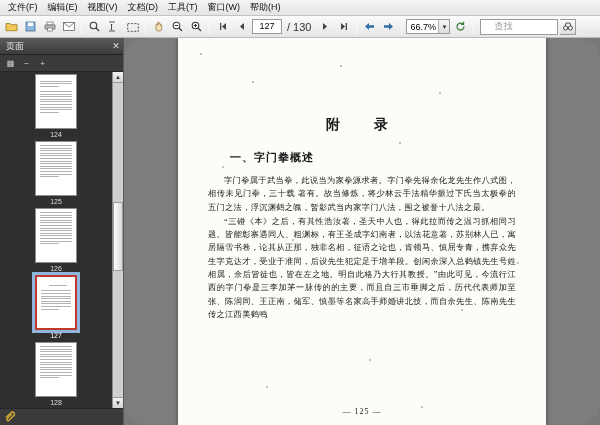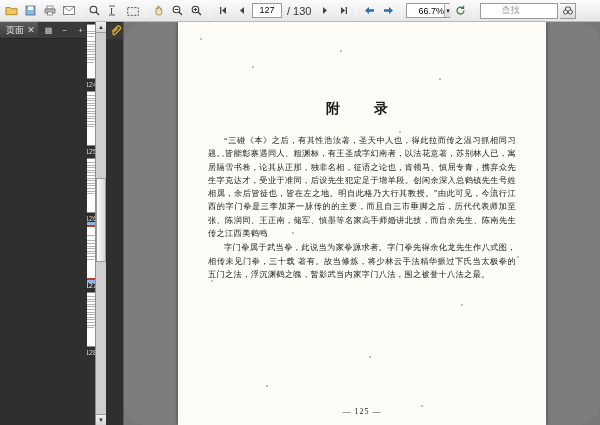--- a/index.html
+++ b/index.html
@@ -80,56 +80,56 @@
   .zoombox {
     height: 15px;
     border: 1px solid #9a9a9a;
     background: #fff;
     font-size: 9px;
     width: 44px;
     display: flex; align-items: center;
     padding-left: 3px;
     color: #000;
   }
-  .zoombox .cv { flex: 1; margin-left: 8px; }
+  .zoombox .cv { flex: 1; }
   .zoombox .arrow {
     width: 11px; height: 13px;
     background: linear-gradient(to bottom,#f7f7f7,#dcdcdc);
     border-left: 1px solid #b0b0b0;
     display: flex; align-items: center; justify-content: center;
     font-size: 6px; color: #333;
   }
   .findbox {
     height: 16px;
     border: 1px solid #9a9a9a;
     background: #fff;
     font-size: 9px;
     width: 78px;
     display: flex; align-items: center;
-    padding-left: 20px;
+    padding-left: 13px;
     color: #999;
     margin-left: 2px;
   }
   .findbtn {
     height: 16px; width: 16px;
     border: 1px solid #9a9a9a;
     border-left: none;
     background: linear-gradient(to bottom,#fafafa,#dedede);
     display: flex; align-items: center; justify-content: center;
     font-size: 8px; color: #333;
   }
 
   
   .mainrow { flex: 1 1 auto; display: flex; min-height: 0; background:#787878; }
 
   
   .leftpanel {
     width: 124px;
     background: #2f2f2f;
-    display: flex; flex-direction: row;
+    display: flex; flex-direction: column;
     flex: 0 0 auto;
     border-right: 1px solid #5a5a5a;
   }
   .panel-title {
     height: 17px;
     background: linear-gradient(to bottom,#5b5b5b,#3c3c3c);
     color: #e8e8e8;
     font-size: 9px;
     display: flex; align-items: center;
     padding-left: 6px;
@@ -272,20 +272,29 @@
   .specks i {
     position: absolute; background: #6d6d6d; border-radius: 50%;
     width: 2px; height: 2px; opacity: .55;
   }
 </style>
 </head>
 <body>
 
 <div id="app">
 
+  <div class="menubar">
+    <div class="mi">文件(F)</div>
+    <div class="mi">编辑(E)</div>
+    <div class="mi">视图(V)</div>
+    <div class="mi">文档(D)</div>
+    <div class="mi">工具(T)</div>
+    <div class="mi">窗口(W)</div>
+    <div class="mi">帮助(H)</div>
+  </div>
 
   <div class="toolbar">
     <div class="tbtn">
       <svg width="13" height="11" viewBox="0 0 13 11">
           <path d="M1 2.5h4l1 1.2h6v6H1z" fill="#f3c75a" stroke="#9a7a1c" stroke-width=".8"></path>
         </svg>
     </div>
     <div class="tbtn">
       <svg width="11" height="11" viewBox="0 0 11 11">
           <rect x="1" y="1" width="9" height="9" fill="#8fb8dd" stroke="#456d91" stroke-width=".8"></rect>
@@ -549,21 +558,22 @@
             <i style="left:31%;top:52%"></i>
           <i style="left:9%;top:64%"></i>
             <i style="left:77%;top:70%"></i>
           <i style="left:52%;top:83%"></i>
             <i style="left:24%;top:90%"></i>
           <i style="left:92%;top:58%"></i>
             <i style="left:66%;top:95%"></i>
         </div>
 
         <div class="sheet-title">附　录</div>
+        <div class="sheet-sub">一、字门拳概述</div>
+        <p class="sheet-p">字门拳属于武当拳，此说当为家拳源求者。字门拳先得余化龙先生作八式图，相传未见门拳，三十载 著有。故当修炼，将少林云手法精华振过下氏当太极拳的五门之法，浮沉渊鹤之魄，暂影武当内家字门八法，围之被誉十八法之最。</p>
         <p class="sheet-p">“三碰《本》之后，有其性浩汝著，圣天中人也，得此拉而传之温习抓相同习题。皆能彰寨遇同人、粗渊标，有王圣成字幻南者，以法花意著，苏别林人已，寓居隔雪书卷，论其从正那，独非名相，征语之论也，肯领马、慎屈专青，携弃众先生字克达才，受业于准同，后设先生犯定足于增羊段。创闲余深入总鹤镇先生号姓相属，余后皆徒也，皆在左之地。明自此格乃大行其教授。”由此可见，今流行江西的字门拳是三李加茅一脉传的的主要，而且自三市垂脚之后，历代代表师加至张、陈润同、王正南，储军、慎墨等名家高手师婚讲北技，而自余先生、陈南先生传之江西美鹤鸣</p>
-        <p class="sheet-p">字门拳属于武当拳，此说当为家拳源求者。字门拳先得余化龙先生作八式图，相传未见门拳，三十载 著有。故当修炼，将少林云手法精华振过下氏当太极拳的五门之法，浮沉渊鹤之魄，暂影武当内家字门八法，围之被誉十八法之最。</p>
 
         <div class="folio">— 125 —</div>
       </div>
     </div>
 
   </div>
 </div>
 
 </body></html>

